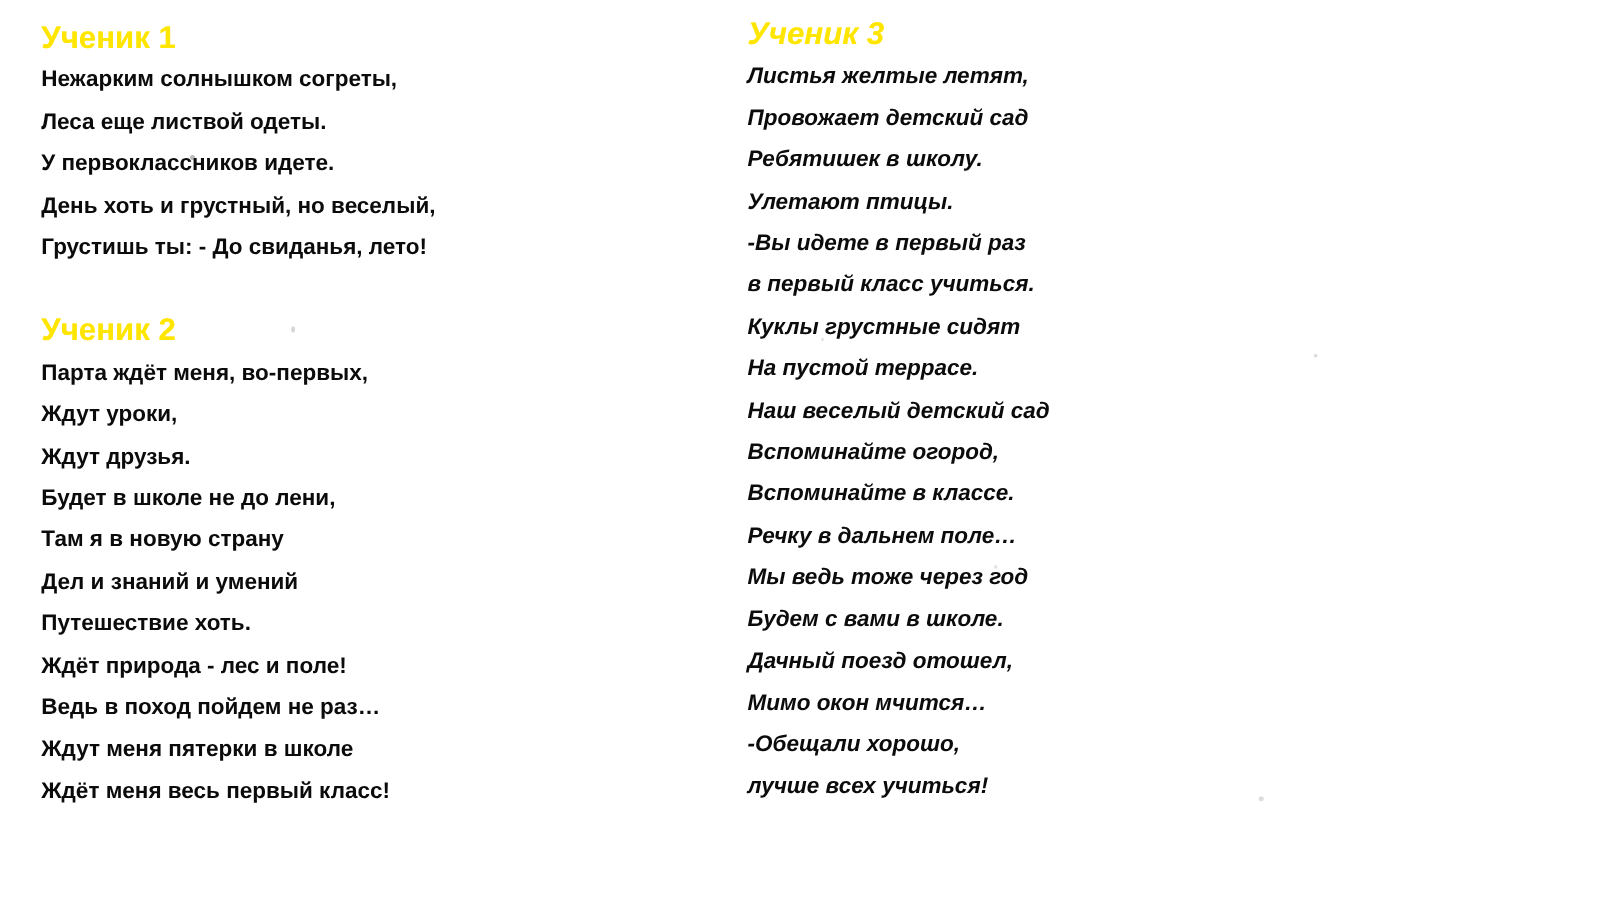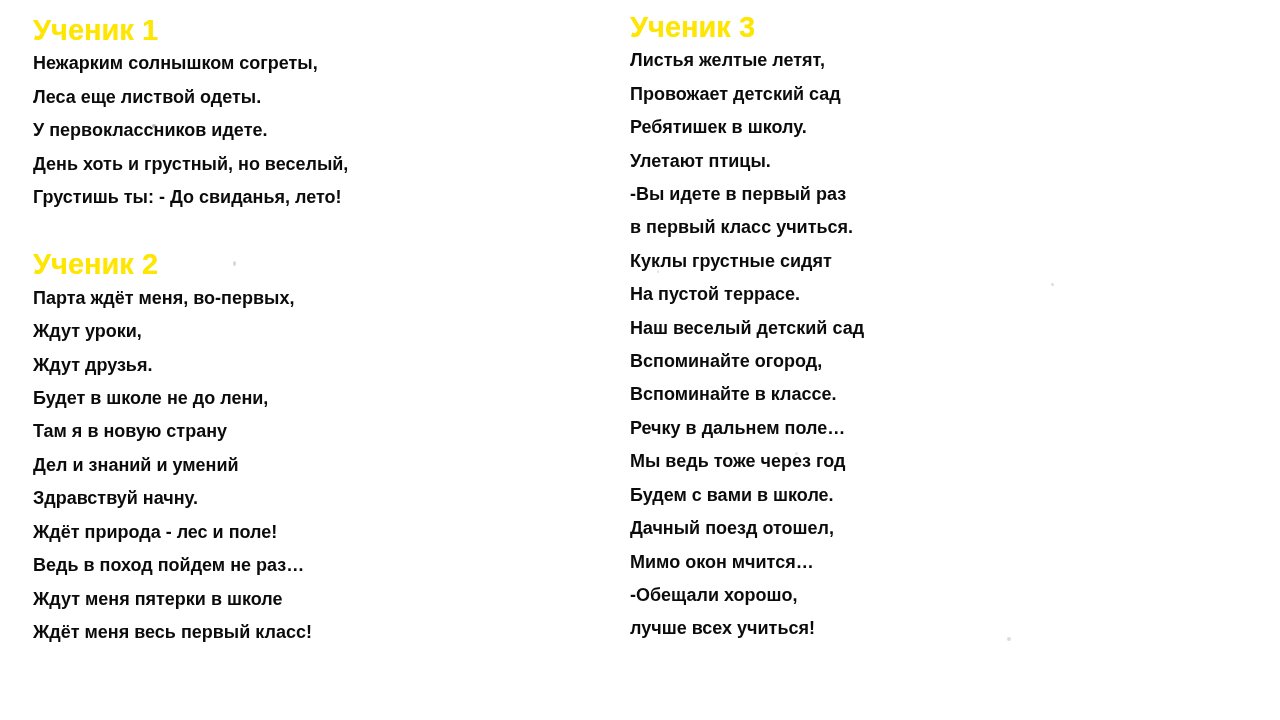--- a/index.html
+++ b/index.html
@@ -17,26 +17,26 @@
   .page {
     position: absolute;
     inset: 0;
   }
   .column {
     position: absolute;
     top: 0;
     white-space: nowrap;
   }
   #col-left  { left: 33px;  top: 14px; }
-  #col-right { left: 630px; top: 11px; }
+  #col-right { left: 598px; top: 11px; font-style: italic; }
   section { margin: 0; padding: 0; }
   section.gap-top { margin-top: 34px; }
   .section-title {
     margin: 0;
-    font-size: 29px;
+    font-size: 25px;
     font-weight: bold;
     line-height: 33.4px;
     color: var(--accent, #ffe600);
     text-shadow: 0 0 0.5px rgba(255, 214, 0, 0.6);
   }
   .poem-line {
     margin: 0;
     font-size: 18px;
     font-weight: bold;
     line-height: 33.4px;
@@ -70,21 +70,21 @@
         <p class="poem-line">Грустишь ты: - До свиданья, лето!</p>
       </section>
     <section class="gap-top">
         <h2 class="section-title">Ученик 2</h2>
         <p class="poem-line">Парта ждёт меня, во-первых,</p>
         <p class="poem-line">Ждут уроки,</p>
         <p class="poem-line">Ждут друзья.</p>
         <p class="poem-line">Будет в школе не до лени,</p>
         <p class="poem-line">Там я в новую страну</p>
         <p class="poem-line">Дел и знаний и умений</p>
-        <p class="poem-line">Здравствуй начну.</p>
+        <p class="poem-line">Путешествие хоть.</p>
         <p class="poem-line">Ждёт природа - лес и поле!</p>
         <p class="poem-line">Ведь в поход пойдем не раз…</p>
         <p class="poem-line">Ждут меня пятерки в школе</p>
         <p class="poem-line">Ждёт меня весь первый класс!</p>
       </section>
   </div>
 
   <div class="column" id="col-right">
     <section>
         <h2 class="section-title">Ученик 3</h2>

